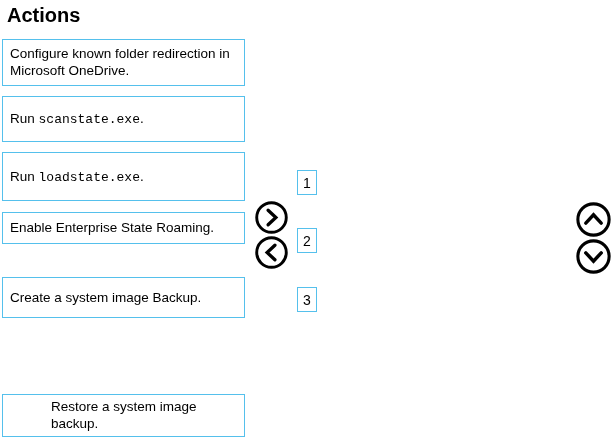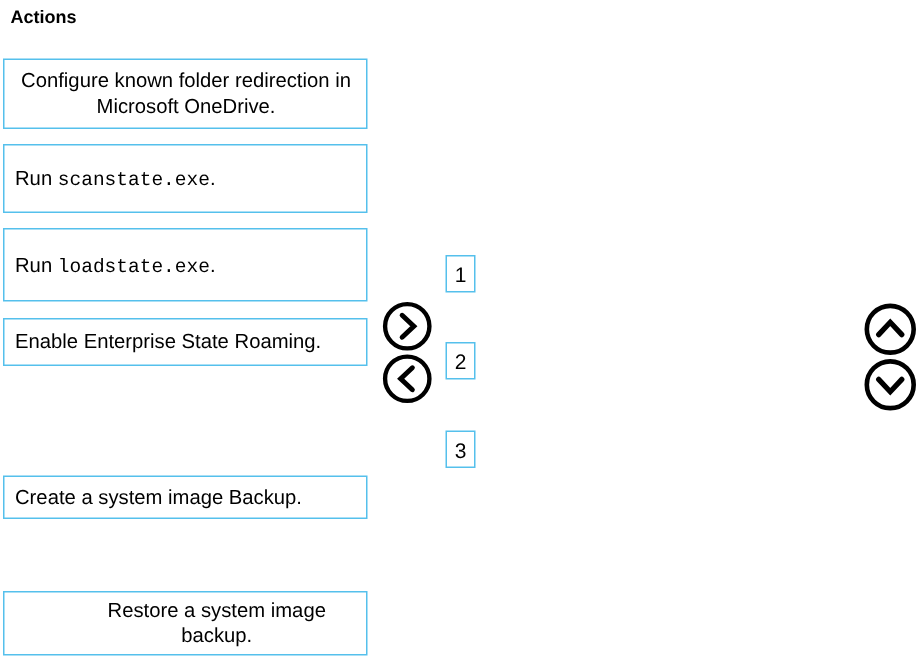--- a/index.html
+++ b/index.html
@@ -12,47 +12,46 @@
   .stage{
     position:relative;
     width:616px;height:438px;
     background:var(--bg);
     overflow:hidden;
     font-family:"Liberation Sans", sans-serif;
     color:var(--text);
   }
   .col-header{
     position:absolute;
-    font-size:12px;
+    font-size:20px;
     font-weight:700;
     color:var(--text);
     white-space:nowrap;
   }
   .hdr-actions{left:7px;top:4px;}
   .hdr-answer{left:292px;top:8px;}
 
   .action-box{
     position:absolute;
     left:2px;width:243px;
     box-sizing:border-box;
     border:1.5px solid var(--box-border);
     background:var(--bg);
     display:flex;
     align-items:center;
     padding:2px 6px 2px 7px;
     font-size:13.5px;
     line-height:17px;
     cursor:default;
-    text-align:center;
   }
   .b1{top:39px;height:47px;}
   .b2{top:96px;height:46px;}
   .b3{top:152px;height:49px;}
   .b4{top:212px;height:32px;}
-  .b5{top:277px;height:29px;margin-top:40px;}
+  .b5{top:277px;height:41px;}
   .b6{top:335px;height:43px;}
   .b7{top:394px;height:43px;padding-left:48px;}
   .mono{font-family:"Liberation Mono","DejaVu Sans Mono",monospace;font-size:13px;}
 
   .slot{
     position:absolute;
     left:297px;width:20px;height:25px;
     box-sizing:border-box;
     border:1.5px solid var(--box-border);
     background:var(--bg);

